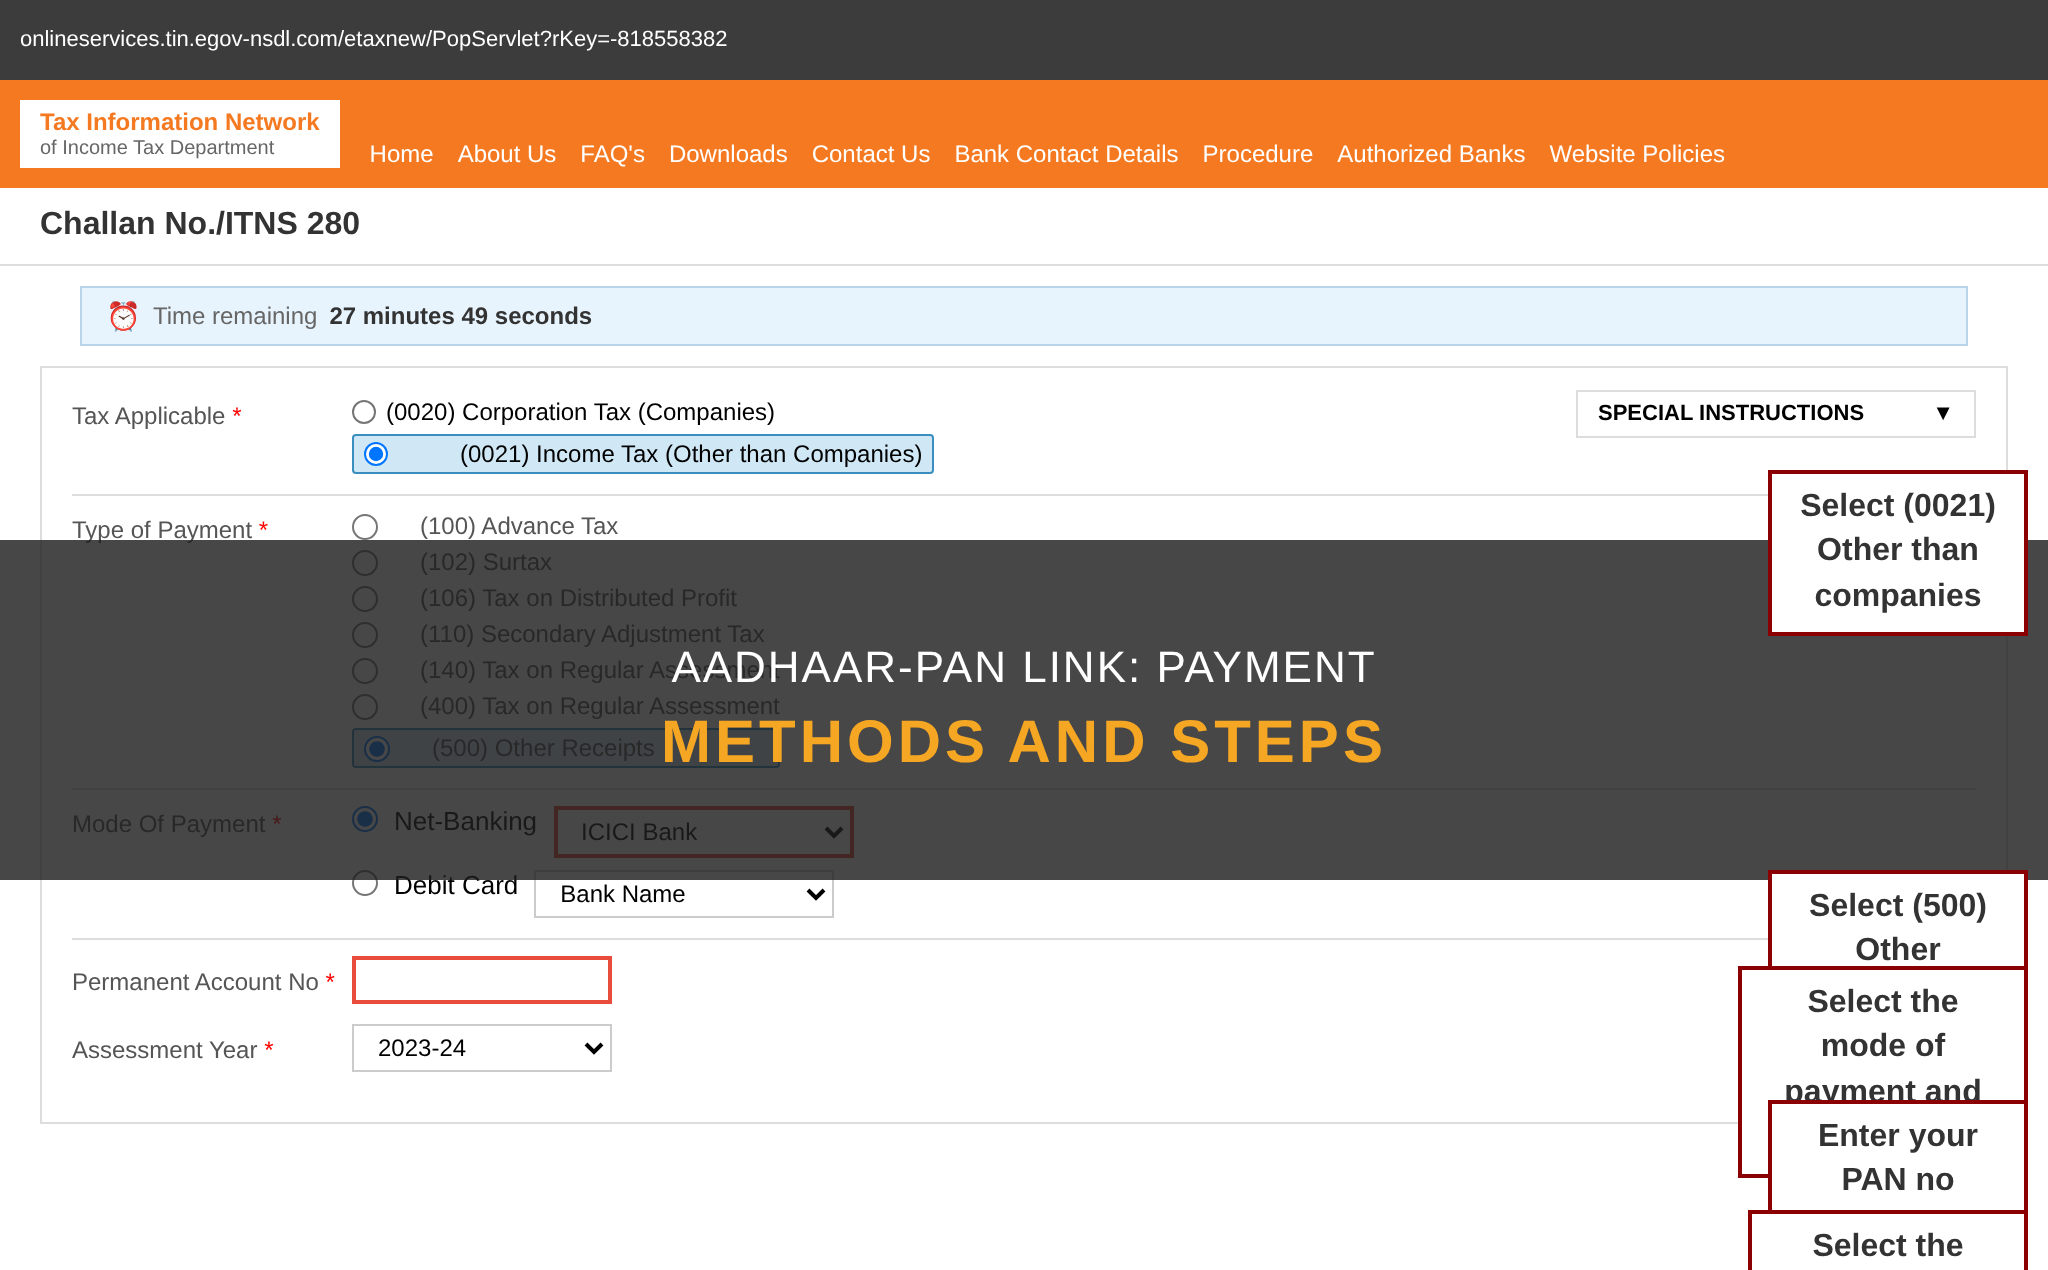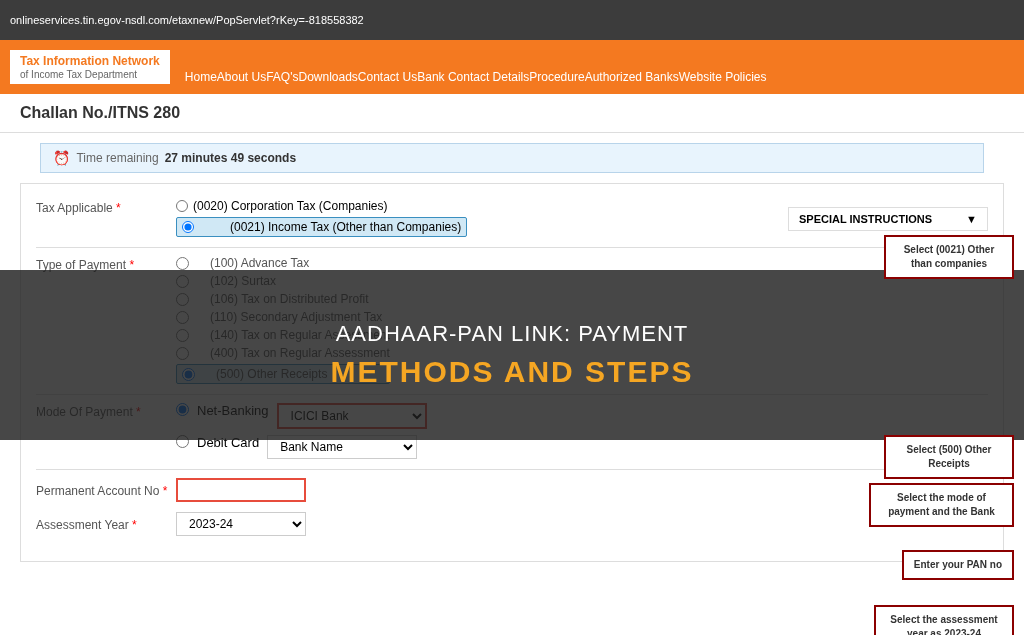--- a/index.html
+++ b/index.html
@@ -50,20 +50,21 @@
       font-weight: bold;
       color: #f47920;
       line-height: 1.2;
     }
     .logo-subtitle {
       font-size: 10px;
       color: #666;
     }
     .nav-links {
       display: flex;
+      gap: 12px;
       flex: 1;
       margin-top: 20px;
     }
     .nav-link {
       color: #fff;
       font-size: 12px;
       cursor: pointer;
       white-space: nowrap;
     }
 
@@ -106,21 +107,21 @@
     .form-section {
       border: 1px solid #ddd;
       background: #fff;
       padding: 15px;
       position: relative;
     }
 
     
     .special-header {
       position: absolute;
-      top: 23px;
+      top: 11px;
       right: 15px;
       border: 1px solid #ddd;
       padding: 5px 10px;
       font-size: 11px;
       font-weight: bold;
       display: flex;
       align-items: center;
       gap: 5px;
       cursor: pointer;
       width: 200px;
@@ -278,21 +279,21 @@
       letter-spacing: 2px;
       text-align: center;
     }
 
     
     .callout {
       position: absolute;
       background: #fff;
       border: 2px solid #8b0000;
       padding: 6px 10px;
-      font-size: 10px;
+      font-size: 16px;
       font-weight: bold;
       color: #333;
       z-index: 20;
       max-width: 130px;
       text-align: center;
       line-height: 1.4;
     }
 
     .divider {
       border: none;

